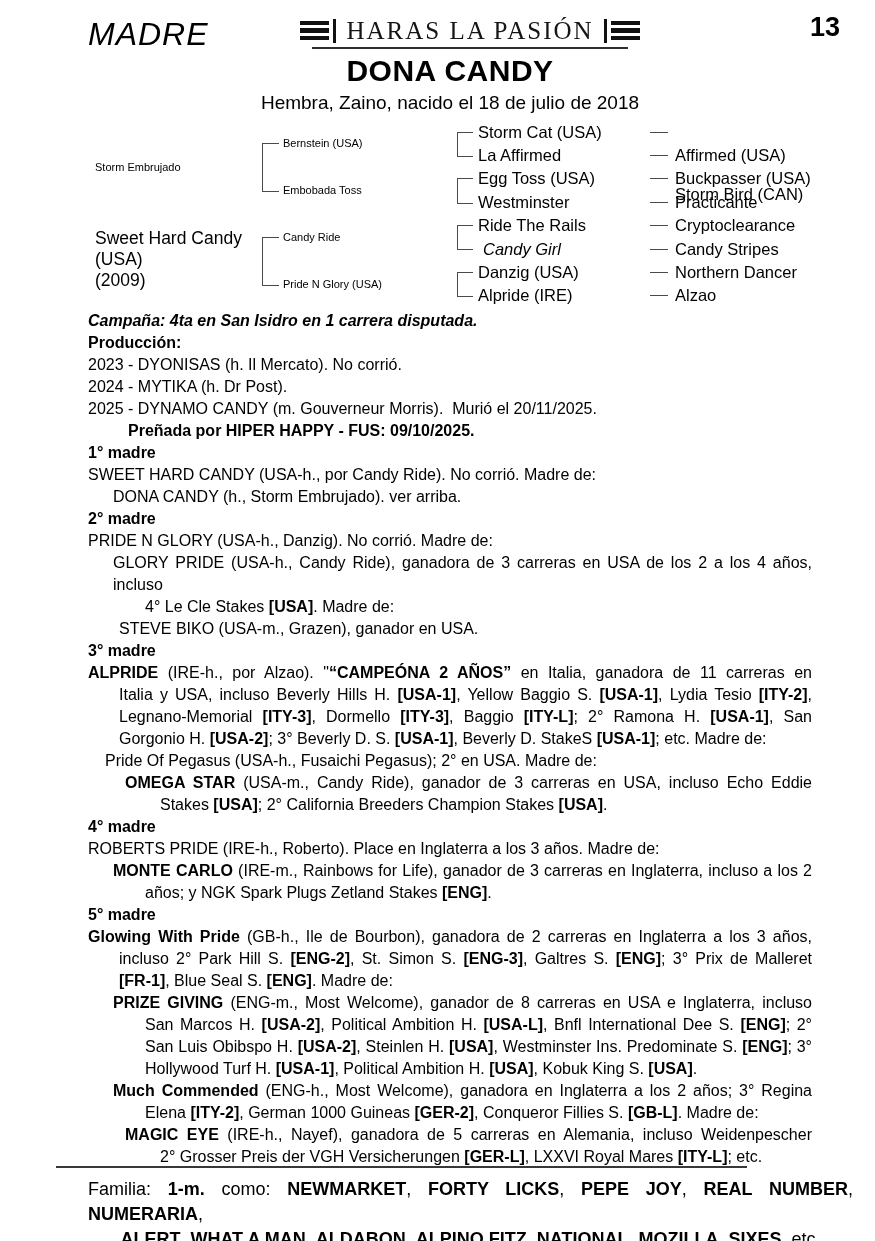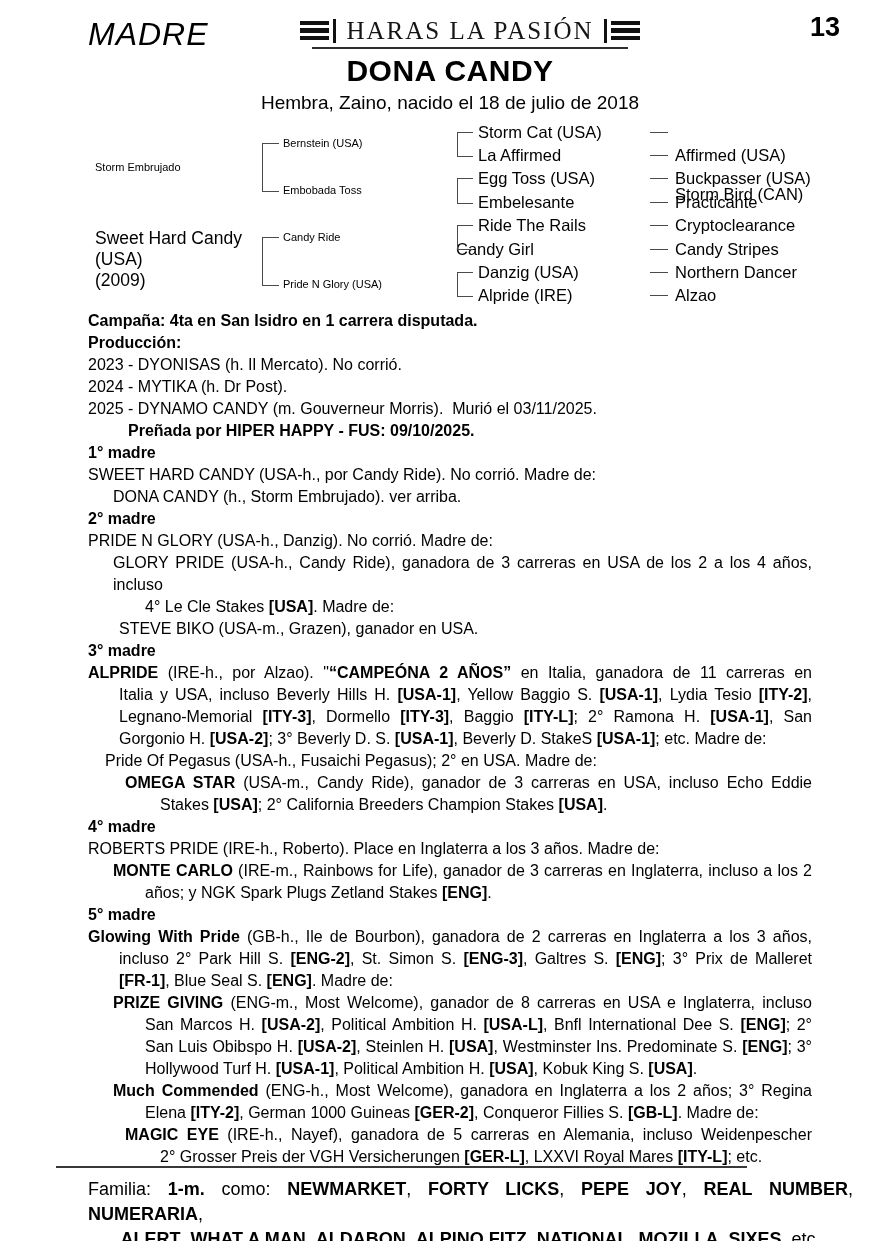--- a/index.html
+++ b/index.html
@@ -29,21 +29,21 @@
   .g12{font-size:11px;}
   .g34{font-size:16.5px;}
   .g1block{position:absolute;white-space:nowrap;font-size:17.5px;line-height:21px;}
   .bracket{position:absolute;border-left:1.5px solid #4a4a4a;border-top:1.5px solid #4a4a4a;border-bottom:1.5px solid #4a4a4a;}
   .dash{position:absolute;border-top:1.5px solid #4a4a4a;}
   
   .body{position:absolute;left:88px;top:310px;width:724px;font-size:16px;line-height:22px;}
   .tl{white-space:pre-wrap;}
   .tl.just{text-align:justify;text-align-last:justify;}
   .b{font-weight:700;}
-  .bi{font-weight:700;}
+  .bi{font-weight:700;font-style:italic;}
   
   .footer-rule{position:absolute;left:56px;top:1166px;width:691px;height:2px;background:#383838;}
   .footer{position:absolute;left:88px;top:1177px;width:765px;font-size:18px;line-height:25px;}
   .footer .tl.center{text-align:center;}
 </style>
 </head>
 <body>
 
 <div class="page">
 
@@ -90,23 +90,23 @@
       <div class="dash" style="left: 562px; top: 107.1px; width: 18px;"></div>
       <div class="tn g34" style="left: 587px; top: 130.5px;">Candy Stripes</div>
       <div class="dash" style="left: 562px; top: 130.5px; width: 18px;"></div>
       <div class="tn g34" style="left: 587px; top: 153.9px;">Northern Dancer</div>
       <div class="dash" style="left: 562px; top: 153.9px; width: 18px;"></div>
       <div class="tn g34" style="left: 587px; top: 177.3px;">Alzao</div>
       <div class="dash" style="left: 562px; top: 177.3px; width: 18px;"></div>
       <div class="tn g34" style="left: 390px; top: 13.5px;">Storm Cat (USA)</div>
       <div class="tn g34" style="left: 390px; top: 36.9px;">La Affirmed</div>
       <div class="tn g34" style="left: 390px; top: 60.3px;">Egg Toss (USA)</div>
-      <div class="tn g34" style="left: 390px; top: 83.7px;">Embelesante</div>
+      <div class="tn g34" style="left: 390px; top: 83.7px;">Westminster</div>
       <div class="tn g34" style="left: 390px; top: 107.1px;">Ride The Rails</div>
-      <div class="tn g34" style="left: 368px; top: 130.5px;">Candy Girl</div>
+      <div class="tn g34" style="left: 395px; top: 130.5px; font-style: italic;">Candy Girl</div>
       <div class="tn g34" style="left: 390px; top: 153.9px;">Danzig (USA)</div>
       <div class="tn g34" style="left: 390px; top: 177.3px;">Alpride (IRE)</div>
       <div class="bracket" style="left: 369px; top: 13.5px; width: 15px; height: 23.4px;"></div>
       <div class="bracket" style="left: 369px; top: 60.3px; width: 15px; height: 23.4px;"></div>
       <div class="bracket" style="left: 369px; top: 107.1px; width: 15px; height: 23.4px;"></div>
       <div class="bracket" style="left: 369px; top: 153.9px; width: 15px; height: 23.4px;"></div>
       <div class="tn g12" style="left: 195px; top: 25.2px;">Bernstein (USA)</div>
       <div class="tn g12" style="left: 195px; top: 72px;">Embobada Toss</div>
       <div class="tn g12" style="left: 195px; top: 118.8px;">Candy Ride</div>
       <div class="tn g12" style="left: 195px; top: 165.6px;">Pride N Glory (USA)</div>
@@ -118,21 +118,21 @@
         <div>(USA)</div>
         <div>(2009)</div>
       </div>
     </div>
 
   <div class="body" id="body">
       <div class="tl" style="padding-left: 0px;"><span class="bi">Campaña: 4ta en San Isidro en 1 carrera disputada.</span></div>
       <div class="tl" style="padding-left: 0px;"><span class="b">Producción:</span></div>
       <div class="tl" style="padding-left: 0px;"><span>2023 - DYONISAS (h. Il Mercato). No corrió.</span></div>
       <div class="tl" style="padding-left: 0px;"><span>2024 - MYTIKA (h. Dr Post).</span></div>
-      <div class="tl" style="padding-left: 0px;"><span>2025 - DYNAMO CANDY (m. Gouverneur Morris).  Murió el 03/11/2025.</span></div>
+      <div class="tl" style="padding-left: 0px;"><span>2025 - DYNAMO CANDY (m. Gouverneur Morris).  Murió el 20/11/2025.</span></div>
       <div class="tl" style="padding-left: 0px; margin-left: 40px;"><span class="b">Preñada por HIPER HAPPY - FUS: 09/10/2025.</span></div>
       <div class="tl" style="padding-left: 0px;"><span class="b">1° madre</span></div>
       <div class="tl" style="padding-left: 0px;"><span>SWEET HARD CANDY (USA-h., por Candy Ride). No corrió. Madre de:</span></div>
       <div class="tl" style="padding-left: 25px;"><span>DONA CANDY (h., Storm Embrujado). ver arriba.</span></div>
       <div class="tl" style="padding-left: 0px;"><span class="b">2° madre</span></div>
       <div class="tl" style="padding-left: 0px;"><span>PRIDE N GLORY (USA-h., Danzig). No corrió. Madre de:</span></div>
       <div class="tl just" style="padding-left: 25px;"><span>GLORY PRIDE (USA-h., Candy Ride), ganadora de 3 carreras en USA de los 2 a los 4 años, incluso</span></div>
       <div class="tl" style="padding-left: 57px;"><span>4° Le Cle Stakes </span><span class="b">[USA]</span><span>. Madre de:</span></div>
       <div class="tl" style="padding-left: 31px;"><span>STEVE BIKO (USA-m., Grazen), ganador en USA.</span></div>
       <div class="tl" style="padding-left: 0px;"><span class="b">3° madre</span></div>

